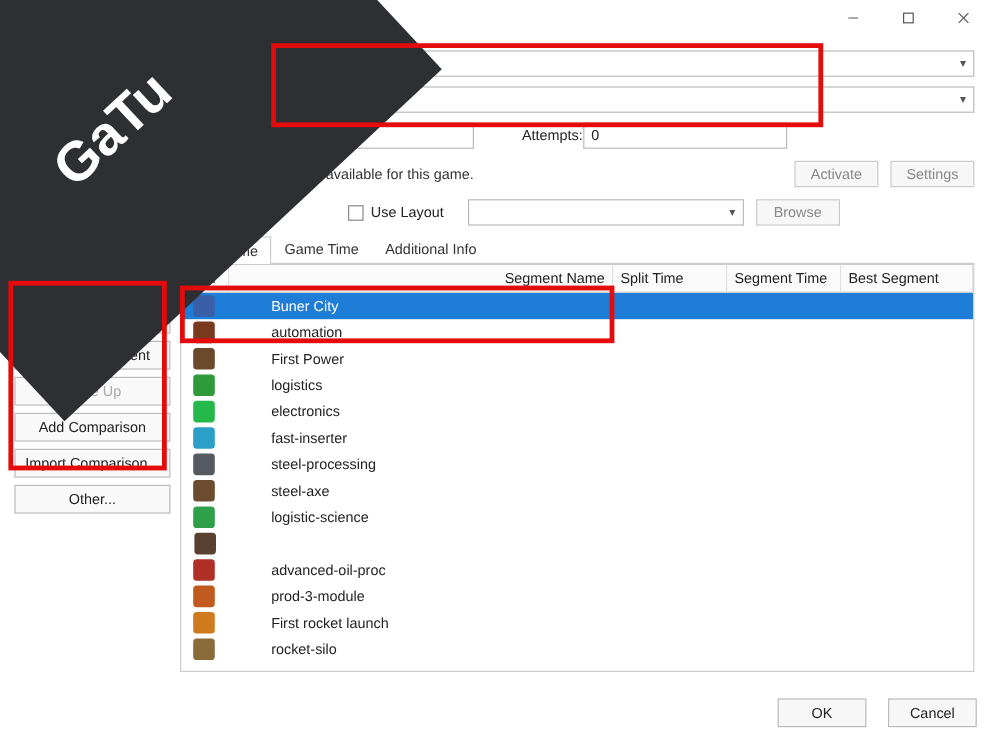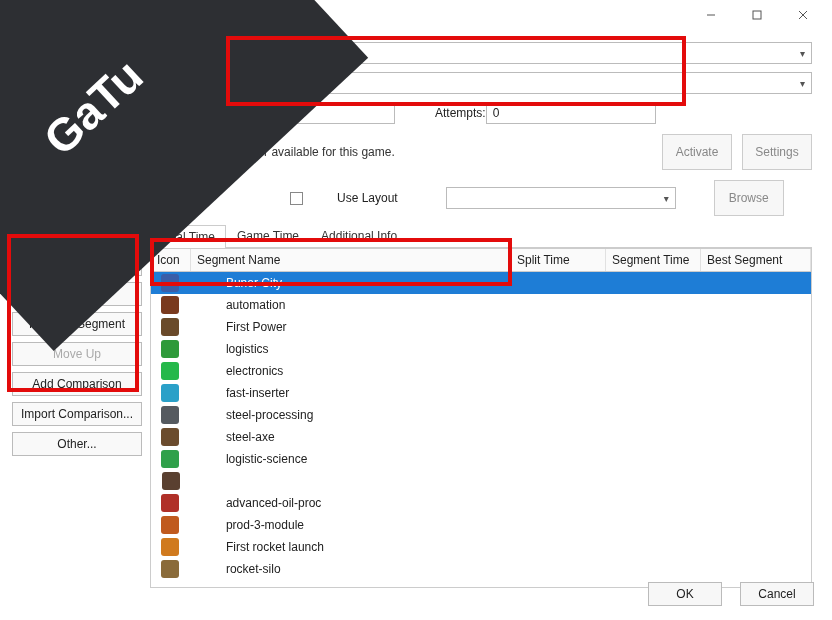--- a/index.html
+++ b/index.html
@@ -25,44 +25,44 @@
     display:flex; align-items:center; background:#fff; color:#222;
     position:relative;
   }
   .combo .cv { flex:1; }
   .combo .caret { color:#555; font-size:10px; }
   .att-area { display:flex; align-items:center; margin-left:40px; }
   .att-area .lbl2 { }
   .info-row { padding:6px 20px 6px 140px; display:flex; align-items:center; }
   .info-row .msg { flex:1; color:#333; }
   .flatbtn {
-    min-width:70px; height:36px; border:1px solid #ccc; background:#f7f7f7;
+    min-width:70px; height:22px; border:1px solid #ccc; background:#f7f7f7;
     color:#888; display:inline-flex; align-items:center; justify-content:center;
     margin-left:10px; padding:0 0;
   }
-  .uselayout { padding:4px 20px 8px 140px; display:flex; align-items:center;gap:28px; }
+  .uselayout { padding:4px 20px 8px 140px; display:flex; align-items:center; }
   .chk { width:13px; height:13px; border:1px solid #888; margin-right:6px; margin-left:150px; }
   
   .tabhost { margin:0 20px 0 150px; }
   .tabbar { display:flex; border-bottom:1px solid #ccc; }
   .tab { padding:4px 10px; border:1px solid transparent; border-bottom:none; color:#333; cursor:default; }
   .tab.active { border-color:#ccc; background:#fff; position:relative; top:1px; }
   
   .segpanel { display:flex; padding:0 20px 0 12px; }
   .sidebtns { width:130px; display:flex; flex-direction:column; gap:6px; padding-top:4px; }
   .sidebtn {
     height:24px; border:1px solid #bbb; background:#f9f9f9;
     display:flex; align-items:center; justify-content:center; color:#222;
     font-size:12px;
   }
   .sidebtn.disabled { color:#aaa; }
   .segtable { flex:1; border:1px solid #ccc; margin-left:8px; height:340px; overflow:hidden; background:#fff; }
   .seg-head { display:flex; background:#fafafa; border-bottom:1px solid #ccc; color:#222; }
   .seg-head > div { padding:4px 6px; font-size:12px; border-right:1px solid #e1e1e1; }
-  .c-icon{ width:40px; } .c-name{ width:320px; } .c-split{ width:95px; }
+  .c-icon{ width:40px; } .c-name{ width:320px;text-align:right; } .c-split{ width:95px; }
   .c-seg{ width:95px; } .c-best{ flex:1; }
   .seg-body { height:312px; overflow:auto; }
   .seg-row { display:flex; align-items:center; height:22px; }
   .seg-row.sel { background:#1e7dd6; color:#fff; }
   .seg-row .ic {
     width:40px; display:flex; align-items:center; justify-content:center;
   }
   .seg-row .ic span {
     width:18px; height:18px; border-radius:3px; display:inline-block;
   }

